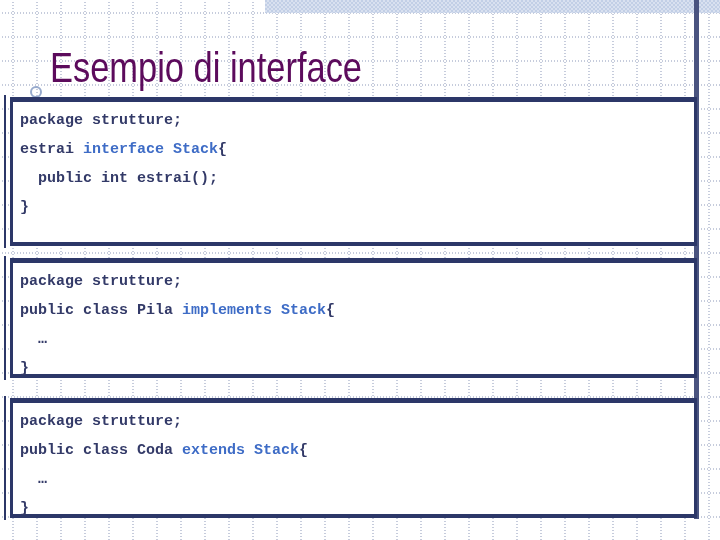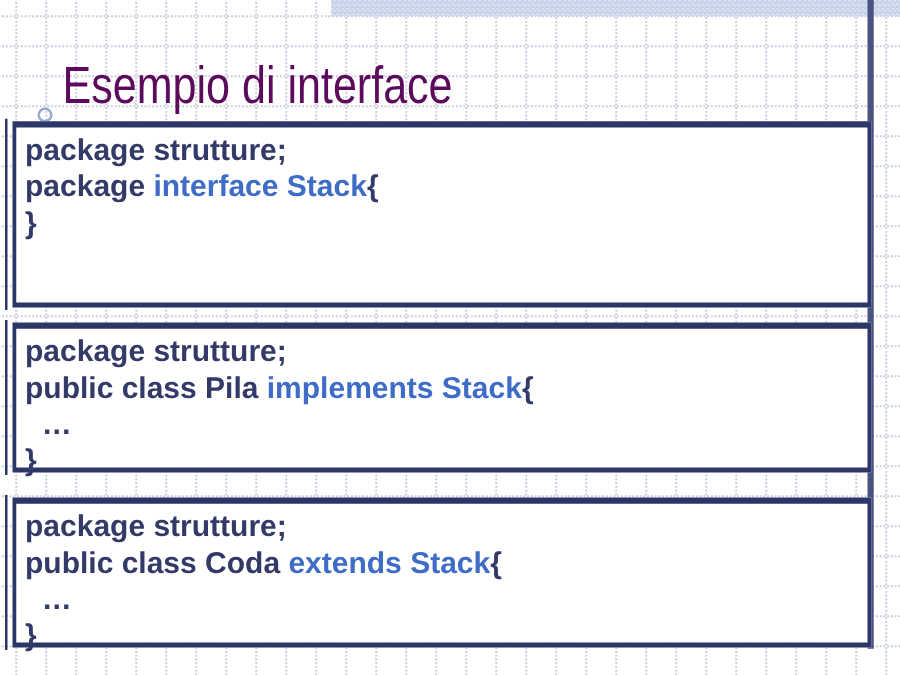--- a/index.html
+++ b/index.html
@@ -75,43 +75,43 @@
     left: -9px; top: -7px; bottom: -6px;
     width: 2px;
     background: var(--box-border);
   }
   .codebox.b1 { top: 97px;  height: 149px; }
   .codebox.b2 { top: 258px; height: 120px; }
   .codebox.b3 { top: 398px; height: 120px; }
 
   .code {
     padding: 4px 0 0 7px;
-    font-family: Liberation Sans, sans-serif;
+    font-family: Liberation Mono, monospace;
     font-weight: bold;
-    font-size: 24px;
+    font-size: 15px;
     line-height: 29px;
     color: var(--code-text);
     white-space: pre;
   }
   .code .kw { color: var(--code-keyword); text-align: right; }
 </style>
 </head>
 <body>
 
 <div class="slide">
 
   <div class="top-band"></div>
   <div class="right-rule"></div>
 
   <h1 class="slide-title">Esempio di interface</h1>
 
   <div class="bullet-circle"></div>
 
   <div class="codebox b1">
-    <div class="code"><div><span>package strutture;</span></div><div><span>package </span><span class="kw">interface Stack</span><span>{</span></div><div><span>}</span></div></div>
+    <div class="code"><div><span>package strutture;</span></div><div><span>estrai </span><span class="kw">interface Stack</span><span>{</span></div><div><span>  public int estrai();</span></div><div><span>}</span></div></div>
   </div>
 
   <div class="codebox b2">
     <div class="code"><div><span>package strutture;</span></div><div><span>public class Pila </span><span class="kw">implements Stack</span><span>{</span></div><div><span>  …</span></div><div><span>}</span></div></div>
   </div>
 
   <div class="codebox b3">
     <div class="code"><div><span>package strutture;</span></div><div><span>public class Coda </span><span class="kw">extends Stack</span><span>{</span></div><div><span>  …</span></div><div><span>}</span></div></div>
   </div>
 

